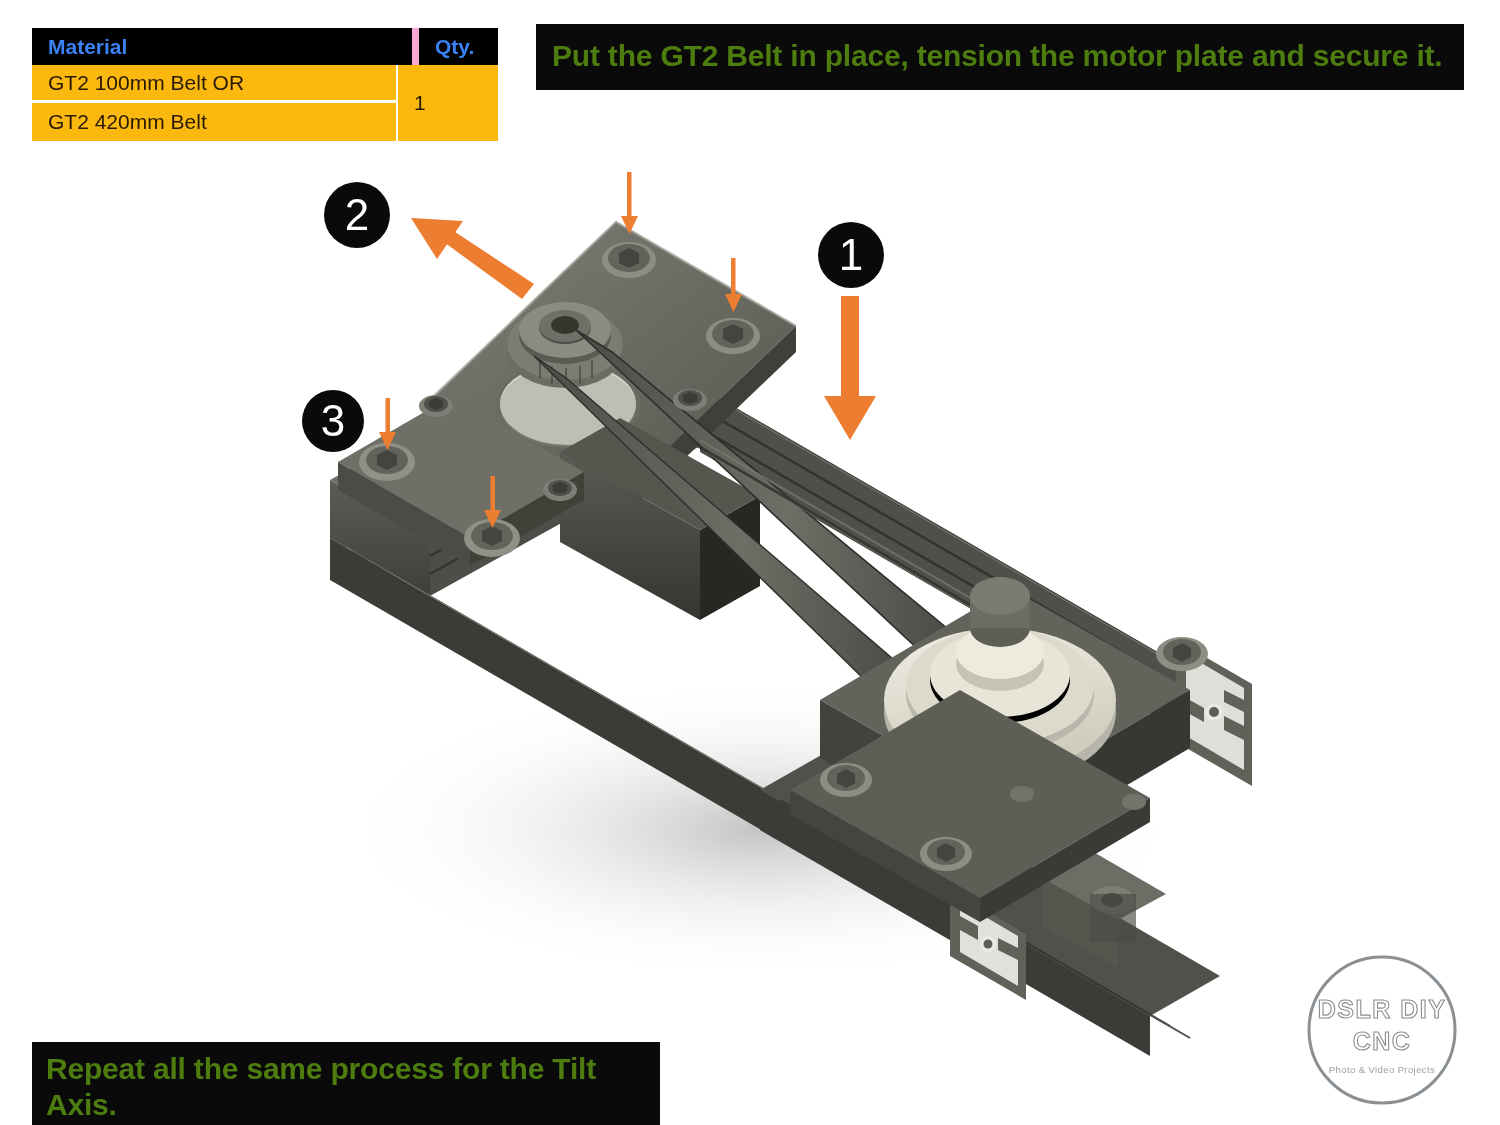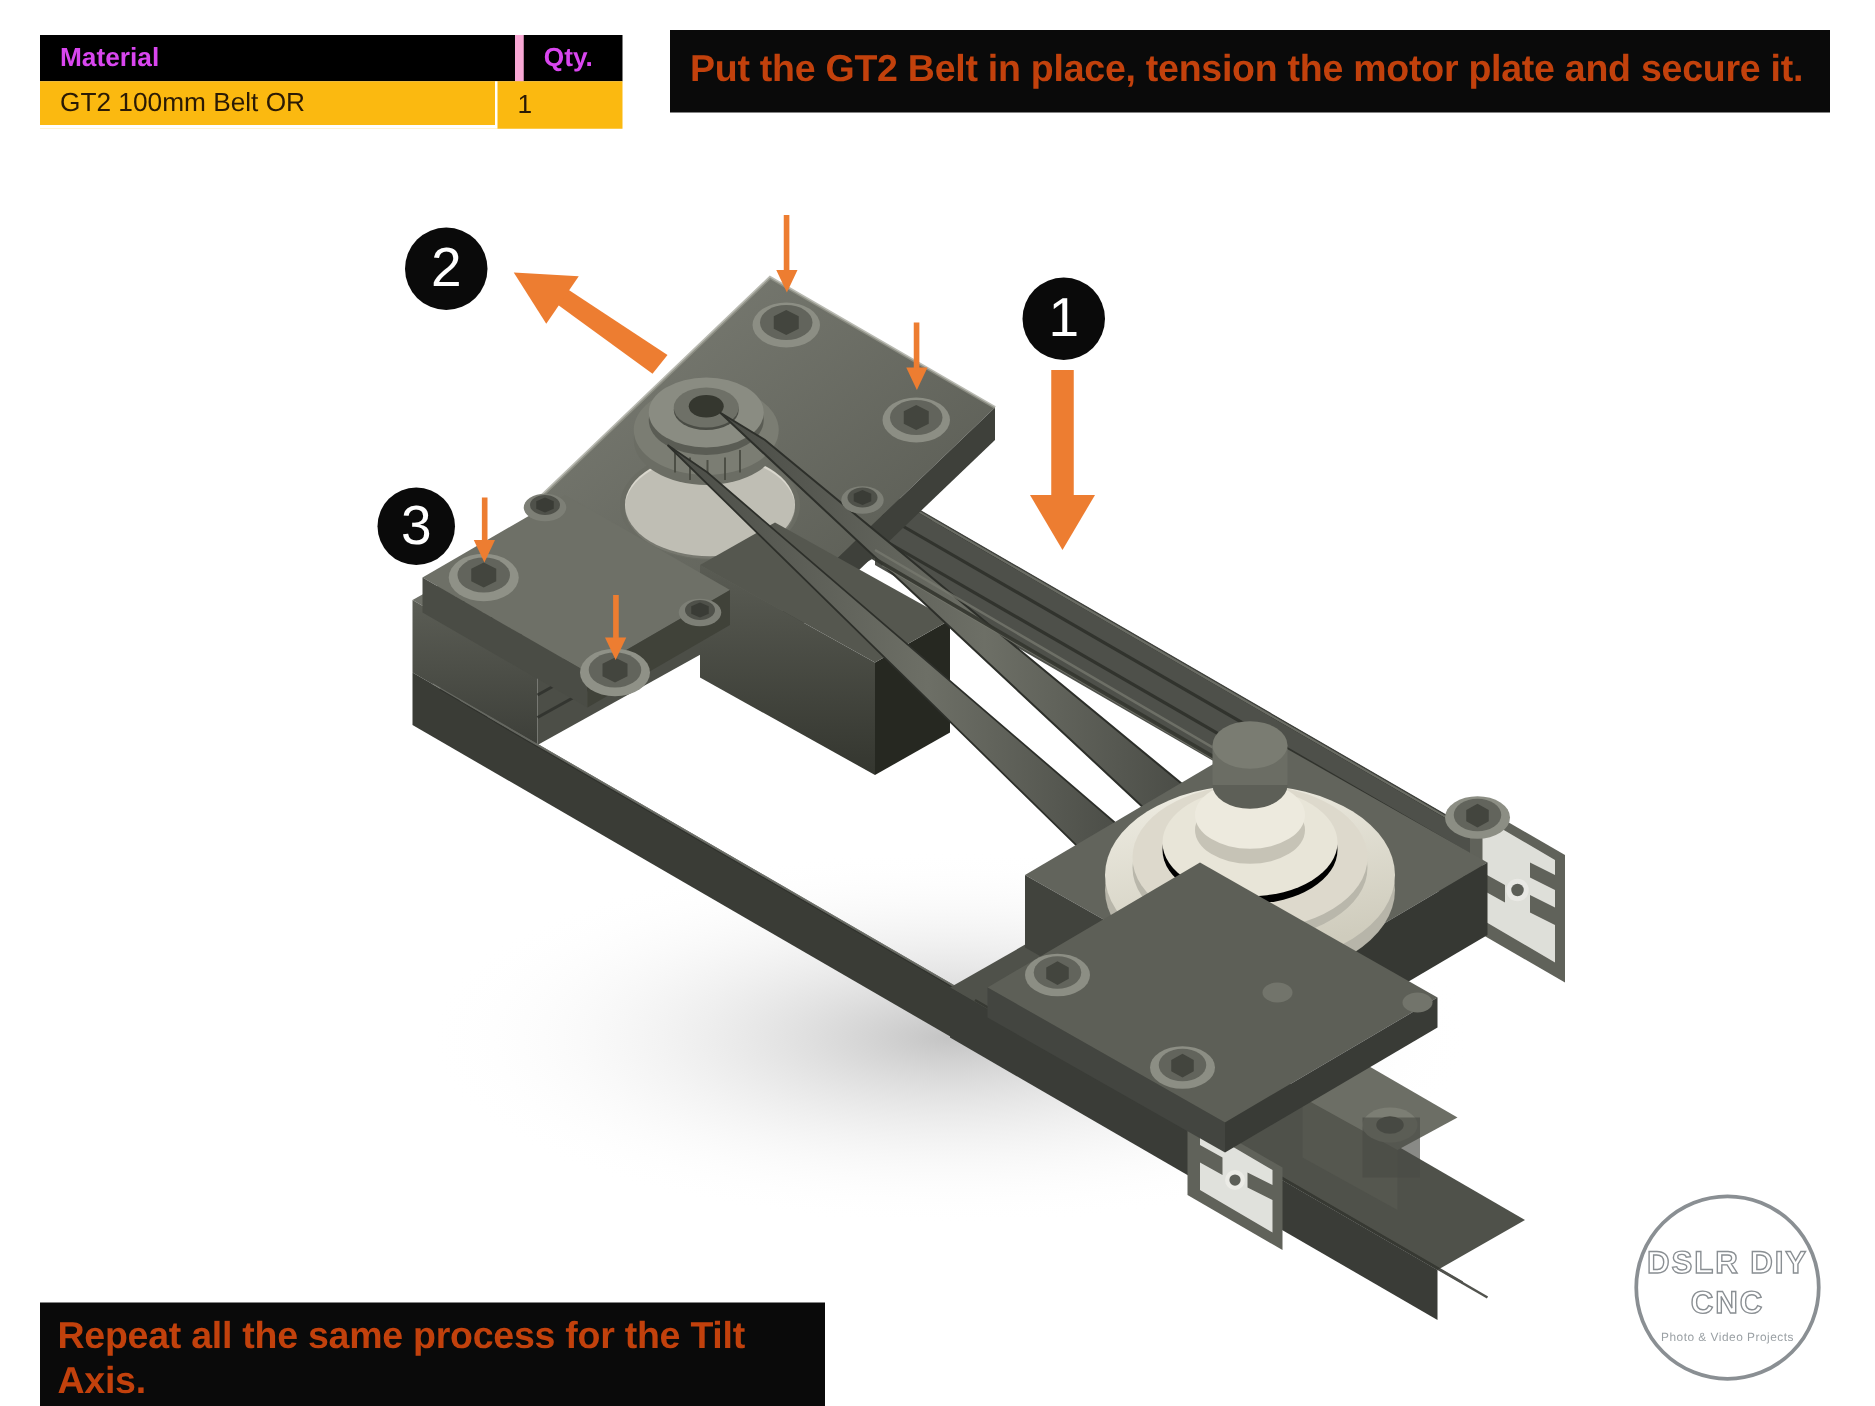--- a/index.html
+++ b/index.html
@@ -3,36 +3,36 @@
 <meta charset="utf-8">
 <style>
   html,body{margin:0;padding:0;background:#fff;}
   body{width:1500px;height:1125px;position:relative;overflow:hidden;
        font-family:"Liberation Sans","DejaVu Sans",sans-serif;}
 
   
   #bom{position:absolute;left:32px;top:28px;width:466px;}
   .bom-row{display:flex;width:100%;}
   .bom-head{background:#000;height:37px;}
-  .bom-head .cell{color:#d946ef;font-size:21px;font-weight:700;
+  .bom-head .cell{color:#3b82f6;font-size:21px;font-weight:700;
                   display:flex;align-items:center;padding-left:16px;}
   .col-mat{width:364px;flex:0 0 364px;}
   .col-qty{width:102px;flex:0 0 102px;border-left:7px solid #f9a8d4;}
   .bom-body{display:flex;width:100%;}
   .bom-body .mat-stack{width:364px;flex:0 0 364px;}
   .mat-cell{background:#FBB910;color:#2a1a05;font-size:21px;height:38px;
             display:flex;align-items:center;padding-left:16px;
             box-sizing:border-box;}
   .mat-cell.first{border-bottom:3px solid #fff;}
   .qty-cell{width:102px;flex:0 0 102px;background:#FBB910;color:#2a1a05;
             font-size:21px;display:flex;align-items:center;
             padding-left:16px;border-left:2px solid #fff;box-sizing:border-box;}
 
   
-  .caption{position:absolute;background:#0a0a0a;color:#c2410c;font-weight:700;
+  .caption{position:absolute;background:#0a0a0a;color:#4d7c0f;font-weight:700;
            box-sizing:border-box;}
   #top-caption{left:536px;top:24px;width:928px;padding:12px 16px 14px 16px;
                font-size:30px;line-height:1.33;letter-spacing:-0.2px;}
   #bottom-caption{left:32px;top:1042px;width:628px;padding:9px 14px 11px 14px;
                   font-size:30px;line-height:1.2;letter-spacing:-0.2px;}
 
   
   .badge{position:absolute;border-radius:50%;background:#0a0a0a;color:#fff;
          display:flex;align-items:center;justify-content:center;
          font-size:44px;font-weight:400;line-height:1;}
@@ -354,20 +354,21 @@
 </svg>
 
 <div id="bom">
   <div class="bom-row bom-head">
     <div class="cell col-mat">Material</div>
     <div class="cell col-qty">Qty.</div>
   </div>
   <div class="bom-body">
     <div class="mat-stack">
       <div class="mat-cell first">GT2 100mm Belt OR</div>
+      <div class="mat-cell">GT2 420mm Belt</div>
     </div>
     <div class="qty-cell">1</div>
   </div>
 </div>
 
 <div id="top-caption" class="caption">Put the GT2 Belt in place, tension the motor plate and secure it.</div>
 
 <div id="bottom-caption" class="caption">Repeat all the same process for the Tilt Axis.</div>
 
 <div id="badge-1" class="badge">1</div>

